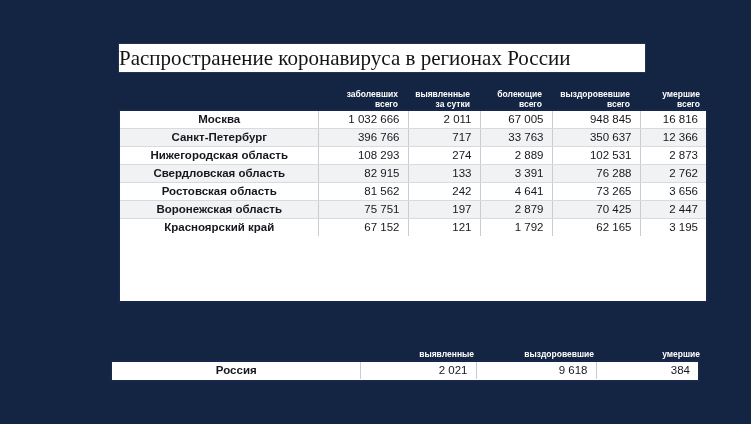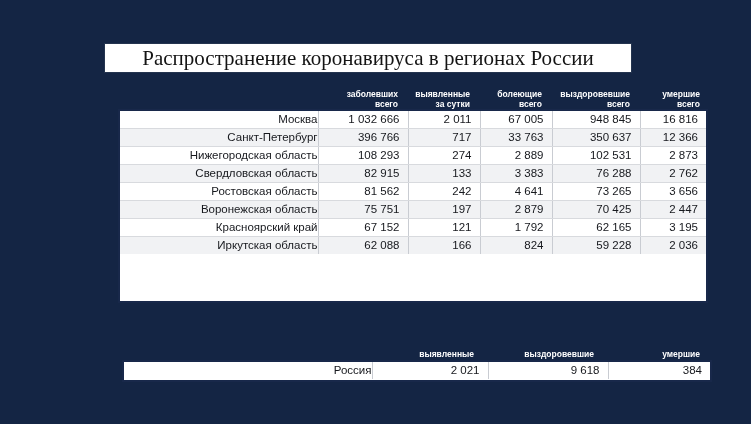--- a/index.html
+++ b/index.html
@@ -18,30 +18,30 @@
   #slide {
     position: absolute;
     left: 0; top: 0;
     width: 751px;
     height: 424px;
   }
 
   
   #title-box {
     position: absolute;
-    left: 104px;
+    left: 118px;
     top: 43px;
     width: 528px;
     height: 30px;
     background: #ffffff;
     border: 1px solid #24344f;
     box-sizing: border-box;
     display: flex;
     align-items: center;
-    justify-content: center;
+    justify-content: flex-start;
   }
   #title-text {
     font-family: "Liberation Serif", "DejaVu Serif", serif;
     font-size: 21px;
     color: #141414;
     white-space: nowrap;
     letter-spacing: 0px;
   }
 
   #regions-frame {
@@ -51,21 +51,21 @@
     width: 590px;
     height: 194px;
     border: 2px solid #18284a;
     box-sizing: border-box;
     background: #ffffff;
   }
 
   
   #russia-frame {
     position: absolute;
-    left: 122px;
+    left: 110px;
     top: 360px;
     width: 590px;
     height: 22px;
     border: 2px solid #18284a;
     box-sizing: border-box;
     background: #ffffff;
   }
 
   .inner-tbl {
     width: 100%;
@@ -87,22 +87,23 @@
   .inner-tbl tr:nth-child(even) td {
     background: #f1f2f4;
   }
   .inner-tbl tr:last-child td {
     border-bottom: none;
   }
   .inner-tbl td:last-child {
     border-right: none;
   }
   .inner-tbl td.region {
-    text-align: right;
+    text-align: center;
     padding-left: 1px;
+    font-weight: bold;
   }
   .inner-tbl td.num {
     text-align: right;
     padding-right: 8px;
     margin-left: 36px;
   }
 
   
   .hdr-strip {
     position: absolute;
@@ -189,21 +190,21 @@
             <td class="num">108 293</td>
             <td class="num">274</td>
             <td class="num">2 889</td>
             <td class="num">102 531</td>
             <td class="num">2 873</td>
           </tr>
           <tr>
             <td class="region">Свердловская область</td>
             <td class="num">82 915</td>
             <td class="num">133</td>
-            <td class="num">3 383</td>
+            <td class="num">3 391</td>
             <td class="num">76 288</td>
             <td class="num">2 762</td>
           </tr>
           <tr>
             <td class="region">Ростовская область</td>
             <td class="num">81 562</td>
             <td class="num">242</td>
             <td class="num">4 641</td>
             <td class="num">73 265</td>
             <td class="num">3 656</td>
@@ -216,28 +217,20 @@
             <td class="num">70 425</td>
             <td class="num">2 447</td>
           </tr>
           <tr>
             <td class="region">Красноярский край</td>
             <td class="num">67 152</td>
             <td class="num">121</td>
             <td class="num">1 792</td>
             <td class="num">62 165</td>
             <td class="num">3 195</td>
-          </tr>
-          <tr>
-            <td class="region">Иркутская область</td>
-            <td class="num">62 088</td>
-            <td class="num">166</td>
-            <td class="num">824</td>
-            <td class="num">59 228</td>
-            <td class="num">2 036</td>
           </tr>
         </tbody>
     </table>
   </div>
 
   <div class="hdr-strip" id="russia-hdr">
     <div class="hdr-cell" style="width:248px;"></div>
     <div class="hdr-cell" style="width:116px;">выявленные</div>
     <div class="hdr-cell" style="width:120px;">выздоровевшие</div>
     <div class="hdr-cell" style="width:106px;">умершие</div>

